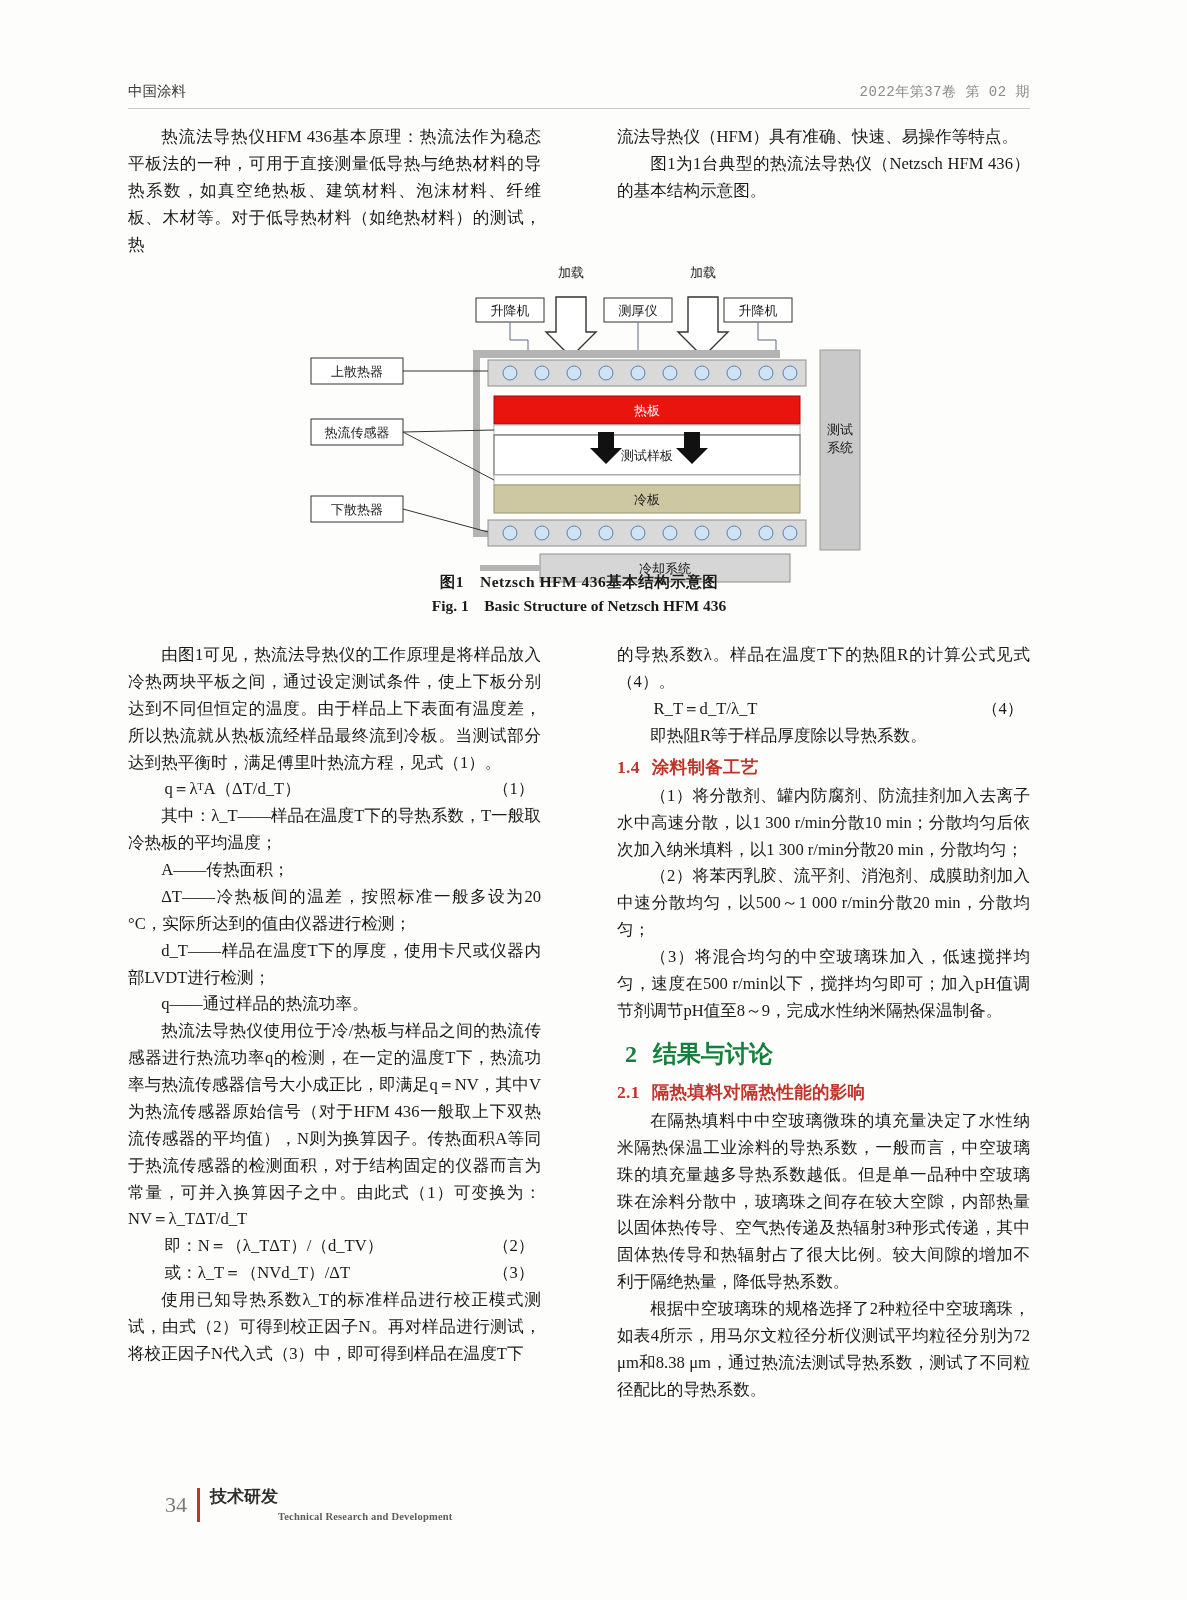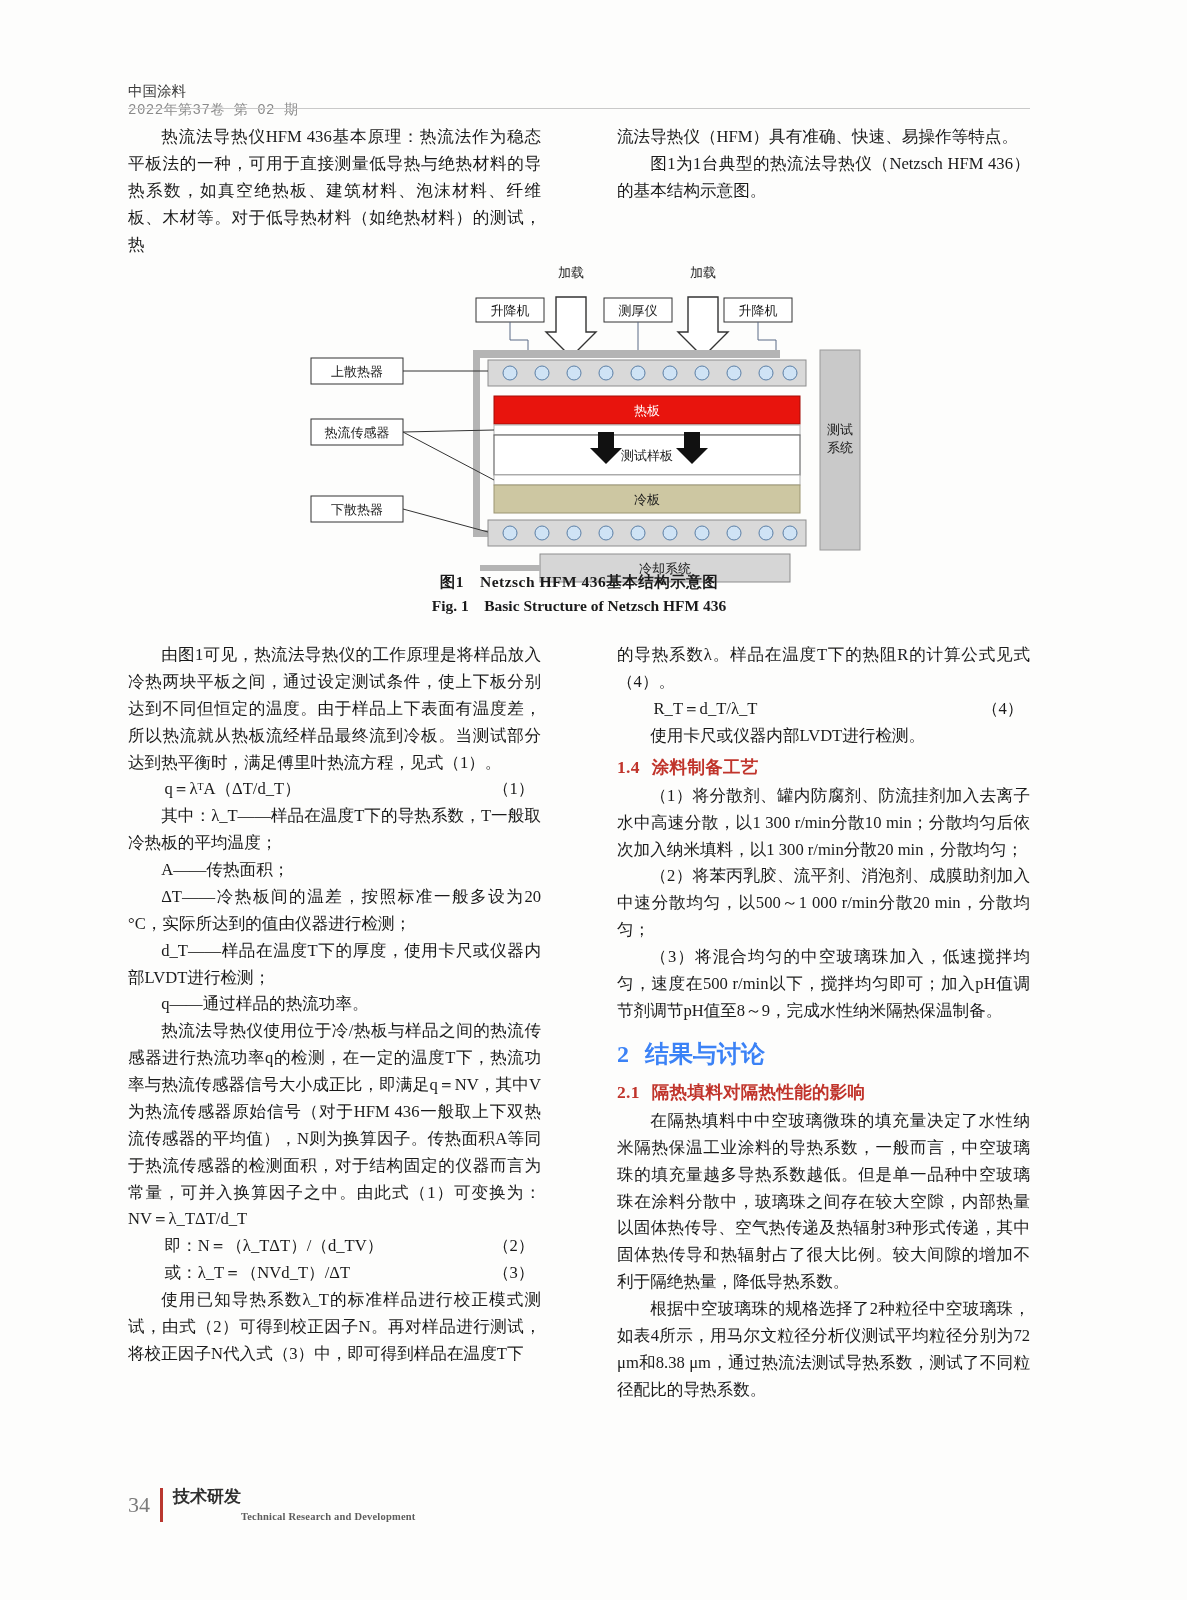--- a/index.html
+++ b/index.html
@@ -27,21 +27,20 @@
   .header {
     position: absolute;
     left: 128px;
     top: 82px;
     width: 902px;
     display: flex;
     justify-content: space-between;
     align-items: baseline;
     font-size: 14.5px;
     color: #3b3b3b;
-    flex-direction: column;
   }
   .header .right {
     color: #8a8a8a;
     letter-spacing: 0.5px;
     font-family: Liberation Mono, monospace;
     font-size: 14px;
   }
   .header-rule {
     position: absolute;
     left: 128px;
@@ -101,41 +100,42 @@
   .h-sub {
     color: #c0342b;
     font-weight: bold;
     font-size: 17.5px;
     font-family: "Liberation Sans", sans-serif;
     margin: 3px 0 2px 0;
     letter-spacing: 0.3px;
   }
   .h-sub .numlab { margin-right: 12px; font-family: "Liberation Serif", serif; }
   .h-main {
-    color: #3b82f6;
+    color: #15803d;
     font-weight: bold;
     font-size: 24px;
     font-family: "Liberation Sans", sans-serif;
-    margin: 10px 0 4px 0;
+    margin: 10px 0 4px 8px;
   }
   .h-main .numlab { margin-right: 16px; font-family: "Liberation Serif", serif; }
 
   
   .footer {
     position: absolute;
     left: 128px;
     top: 1486px;
     display: flex;
     align-items: center;
     gap: 10px;
   }
   .footer .pgnum {
     font-size: 22px;
     color: #7b7b7b;
     font-family: "Liberation Serif", serif;
+    margin-left: 37px;
   }
   .footer .bar {
     width: 3px;
     height: 34px;
     background: #b9372f;
   }
   .footer .txt-cn {
     font-size: 17px;
     font-weight: bold;
     color: #2f2f2f;
@@ -292,21 +292,21 @@
     </div>
     <p class="ind">使用已知导热系数λ_T的标准样品进行校正模式测试，由式（2）可得到校正因子N。再对样品进行测试，将校正因子N代入式（3）中，即可得到样品在温度T下</p>
   </div>
 
   <div class="col col-right" style="top:642px;">
     <p>的导热系数λ。样品在温度T下的热阻R的计算公式见式（4）。</p>
     <div class="eqline">
       <span>R_T＝d_T/λ_T</span>
       <span class="num">（4）</span>
     </div>
-    <p class="ind">使用卡尺或仪器内部LVDT进行检测。</p>
+    <p class="ind">即热阻R等于样品厚度除以导热系数。</p>
 
     <div class="h-sub">
       <span class="numlab">1.4</span><span>涂料制备工艺</span>
     </div>
 
     <p class="ind">（1）将分散剂、罐内防腐剂、防流挂剂加入去离子水中高速分散，以1 300 r/min分散10 min；分散均匀后依次加入纳米填料，以1 300 r/min分散20 min，分散均匀；</p>
     <p class="ind">（2）将苯丙乳胶、流平剂、消泡剂、成膜助剂加入中速分散均匀，以500～1 000 r/min分散20 min，分散均匀；</p>
     <p class="ind">（3）将混合均匀的中空玻璃珠加入，低速搅拌均匀，速度在500 r/min以下，搅拌均匀即可；加入pH值调节剂调节pH值至8～9，完成水性纳米隔热保温制备。</p>
 
     <div class="h-main">

